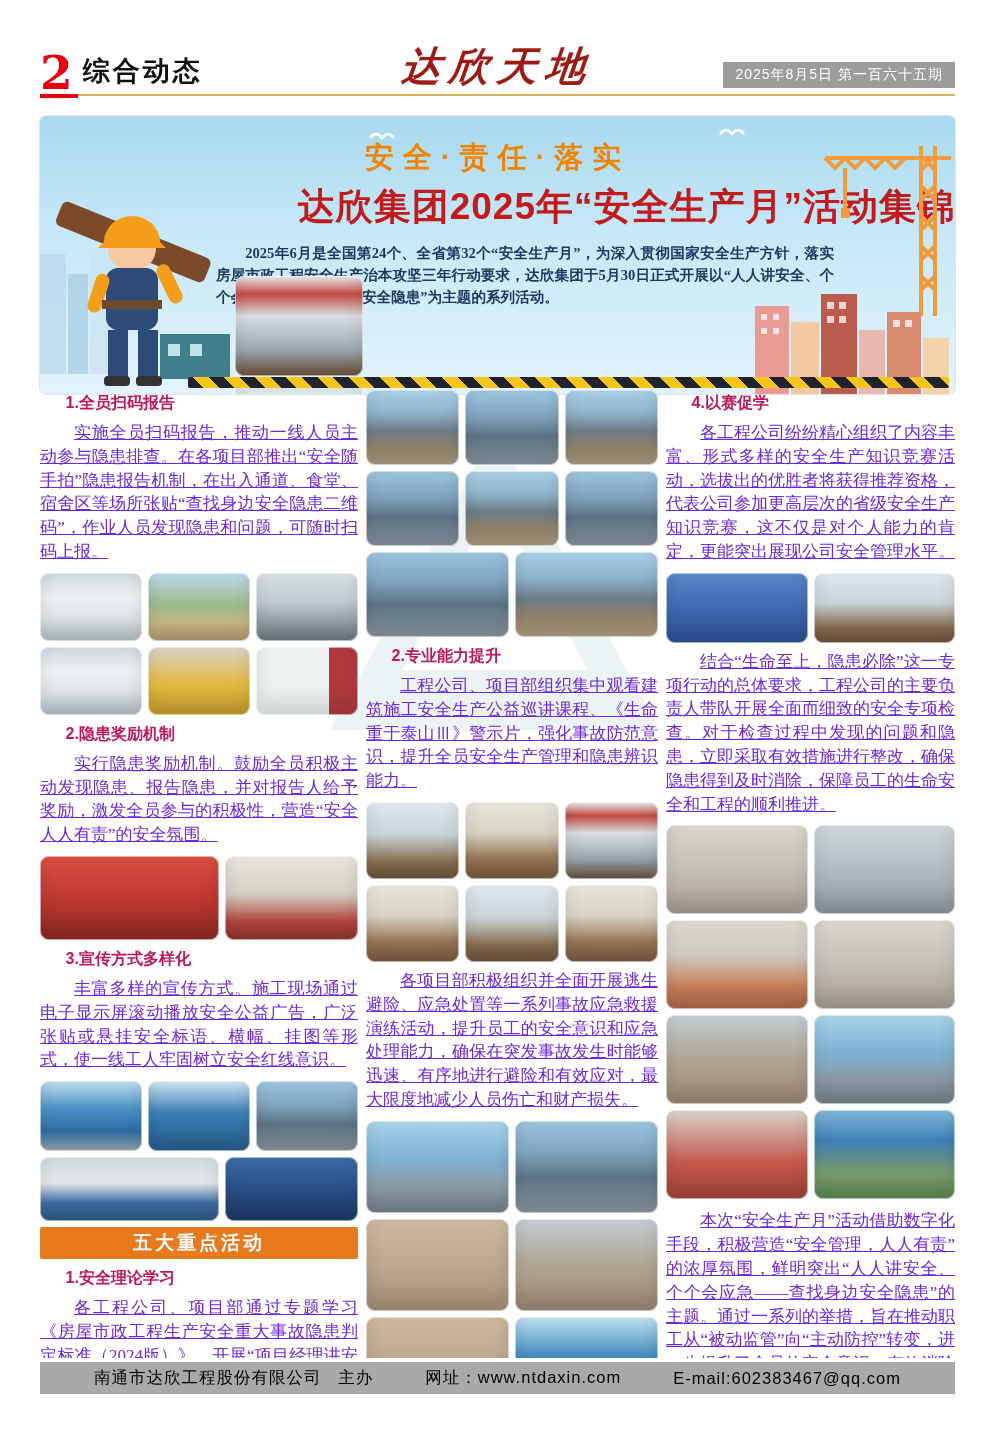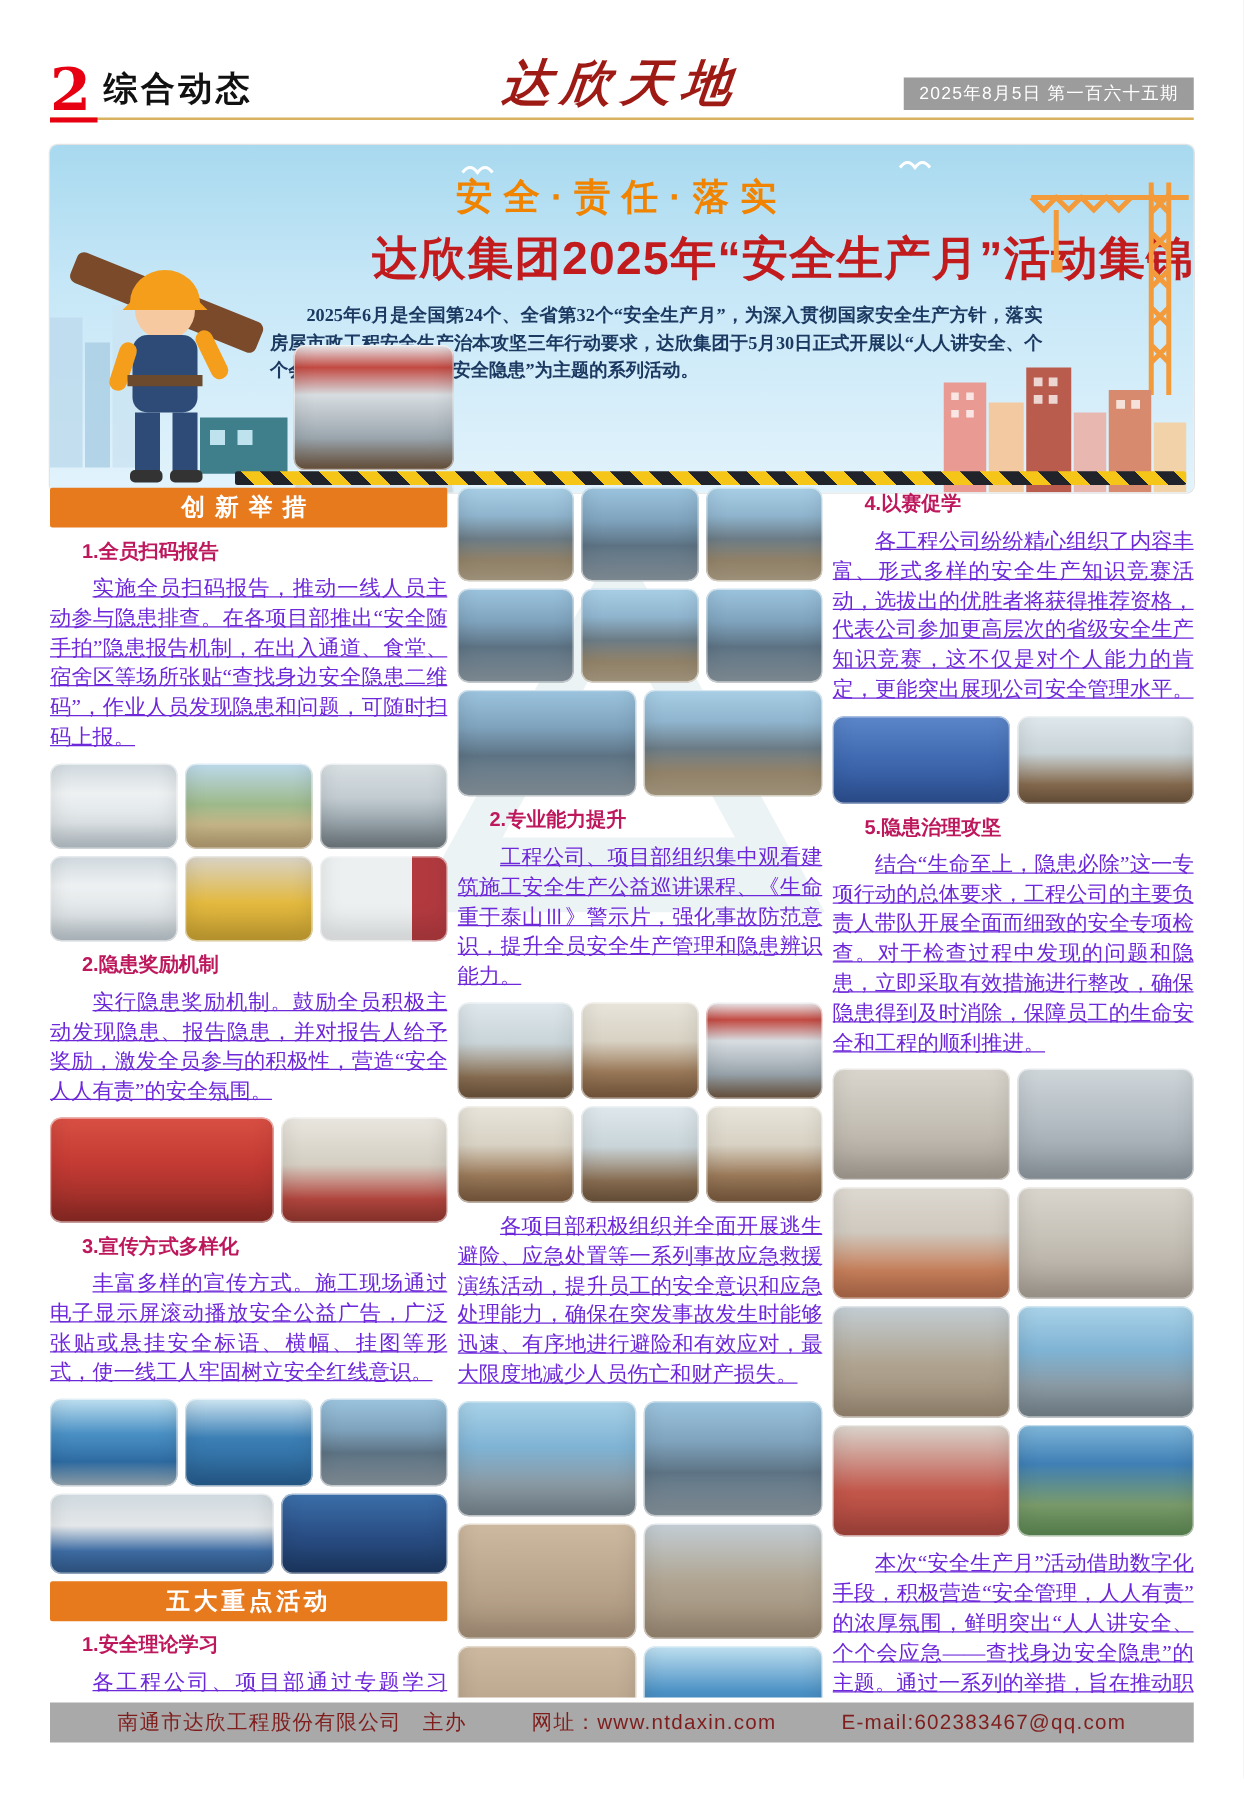--- a/index.html
+++ b/index.html
@@ -71,21 +71,21 @@
   .t-drill   {background:linear-gradient(180deg,#cdb9a0 0%,#bda890 45%,#a8927a 100%);}
   .t-drill2  {background:linear-gradient(180deg,#c2cdd4 0%,#b0a592 50%,#9c8a74 100%);}
   .t-scaffold{background:linear-gradient(180deg,#a9d2e8 0%,#7fb3d4 40%,#8a9aa4 72%,#77858e 100%);}
   .t-inspect {background:linear-gradient(180deg,#d9d5cd 0%,#c7c2b8 45%,#a8a096 100%);}
   .t-inspect2{background:linear-gradient(180deg,#cfd6da 0%,#b5bec4 45%,#8f9aa1 100%);}
   .t-floor   {background:linear-gradient(180deg,#ddd8d0 0%,#cfc9bf 40%,#c77f5a 75%,#b06a4a 100%);}
   .t-redvest {background:linear-gradient(180deg,#d9d5cd 0%,#c2564a 60%,#a8453c 100%);}
   .t-safety  {background:linear-gradient(180deg,#7fb6d9 0%,#3f7fb5 35%,#7a9b6a 72%,#5d8a54 100%);}
   
   .footer{position:absolute;left:40px;right:40px;top:1362px;height:32px;background:#a9a9a9;
-          color:#7f1d1d;display:flex;justify-content:center;align-items:center;gap:52px;font-size:16.5px;}
+          color:#000000;display:flex;justify-content:center;align-items:center;gap:52px;font-size:16.5px;}
   .footer span{letter-spacing:1px;}
   .watermark{position:absolute;top:430px;left:330px;opacity:.10;}
   .sky-deco{align-self:flex-end;flex:none;}
 </style>
 </head>
 <body>
 
 <div class="page">
 
   <div class="hdr">
@@ -164,21 +164,20 @@
   </div>
 
   <svg class="watermark" width="330" height="300" viewBox="0 0 330 300">
     <polygon points="165,0 330,300 0,300" fill="#4a8fa0"></polygon>
     <polygon points="165,70 258,240 72,240" fill="#ffffff"></polygon>
   </svg>
 
   <div class="main">
 
     <div class="col">
-      <div class="secbar">创新举措</div>
       <h3 class="sub">1.全员扫码报告</h3>
       <p class="body">实施全员扫码报告，推动一线人员主动参与隐患排查。在各项目部推出“安全随手拍”隐患报告机制，在出入通道、食堂、宿舍区等场所张贴“查找身边安全隐患二维码”，作业人员发现隐患和问题，可随时扫码上报。</p>
       <div class="pgrid cols3" style="--h:68px">
           <div class="photo t-qr"></div>
           <div class="photo t-gate"></div>
           <div class="photo t-check"></div>
           <div class="photo t-qr"></div>
           <div class="photo t-yellow"></div>
           <div class="photo t-qr-red"></div>
         </div>
@@ -242,21 +241,20 @@
         </div>
     </div>
 
     <div class="col">
       <h3 class="sub">4.以赛促学</h3>
       <p class="body">各工程公司纷纷精心组织了内容丰富、形式多样的安全生产知识竞赛活动，选拔出的优胜者将获得推荐资格，代表公司参加更高层次的省级安全生产知识竞赛，这不仅是对个人能力的肯定，更能突出展现公司安全管理水平。</p>
       <div class="pgrid cols2" style="--h:70px">
           <div class="photo t-contest"></div>
           <div class="photo t-meeting2"></div>
         </div>
-      <h3 class="sub">5.隐患治理攻坚</h3>
       <p class="body">结合“生命至上，隐患必除”这一专项行动的总体要求，工程公司的主要负责人带队开展全面而细致的安全专项检查。对于检查过程中发现的问题和隐患，立即采取有效措施进行整改，确保隐患得到及时消除，保障员工的生命安全和工程的顺利推进。</p>
       <div class="pgrid cols2" style="--h:89px">
           <div class="photo t-inspect"></div>
           <div class="photo t-inspect2"></div>
           <div class="photo t-floor"></div>
           <div class="photo t-inspect"></div>
           <div class="photo t-drill2"></div>
           <div class="photo t-scaffold"></div>
           <div class="photo t-redvest"></div>
           <div class="photo t-safety"></div>

